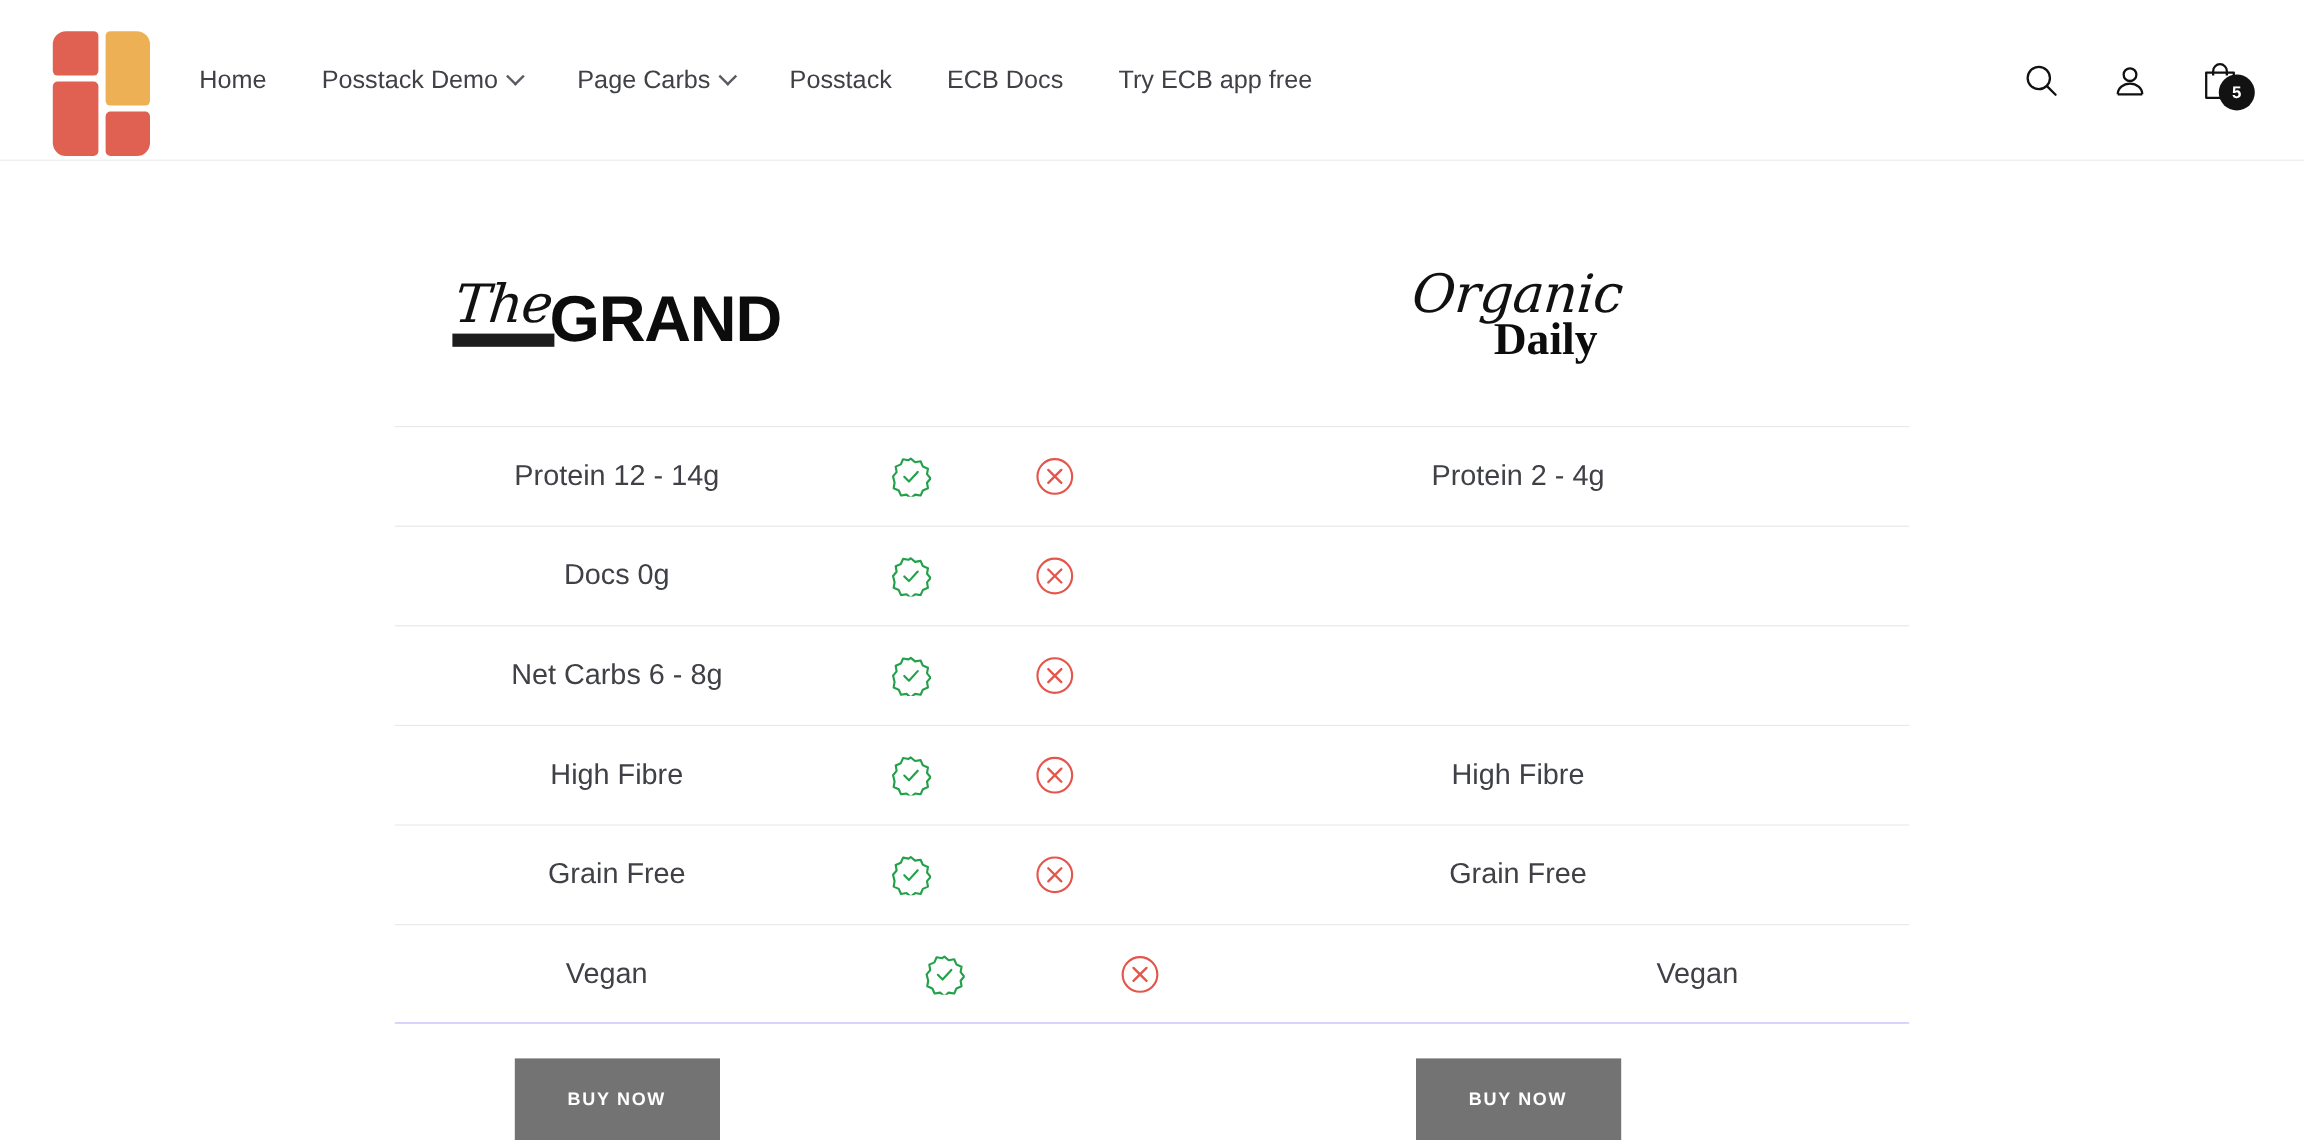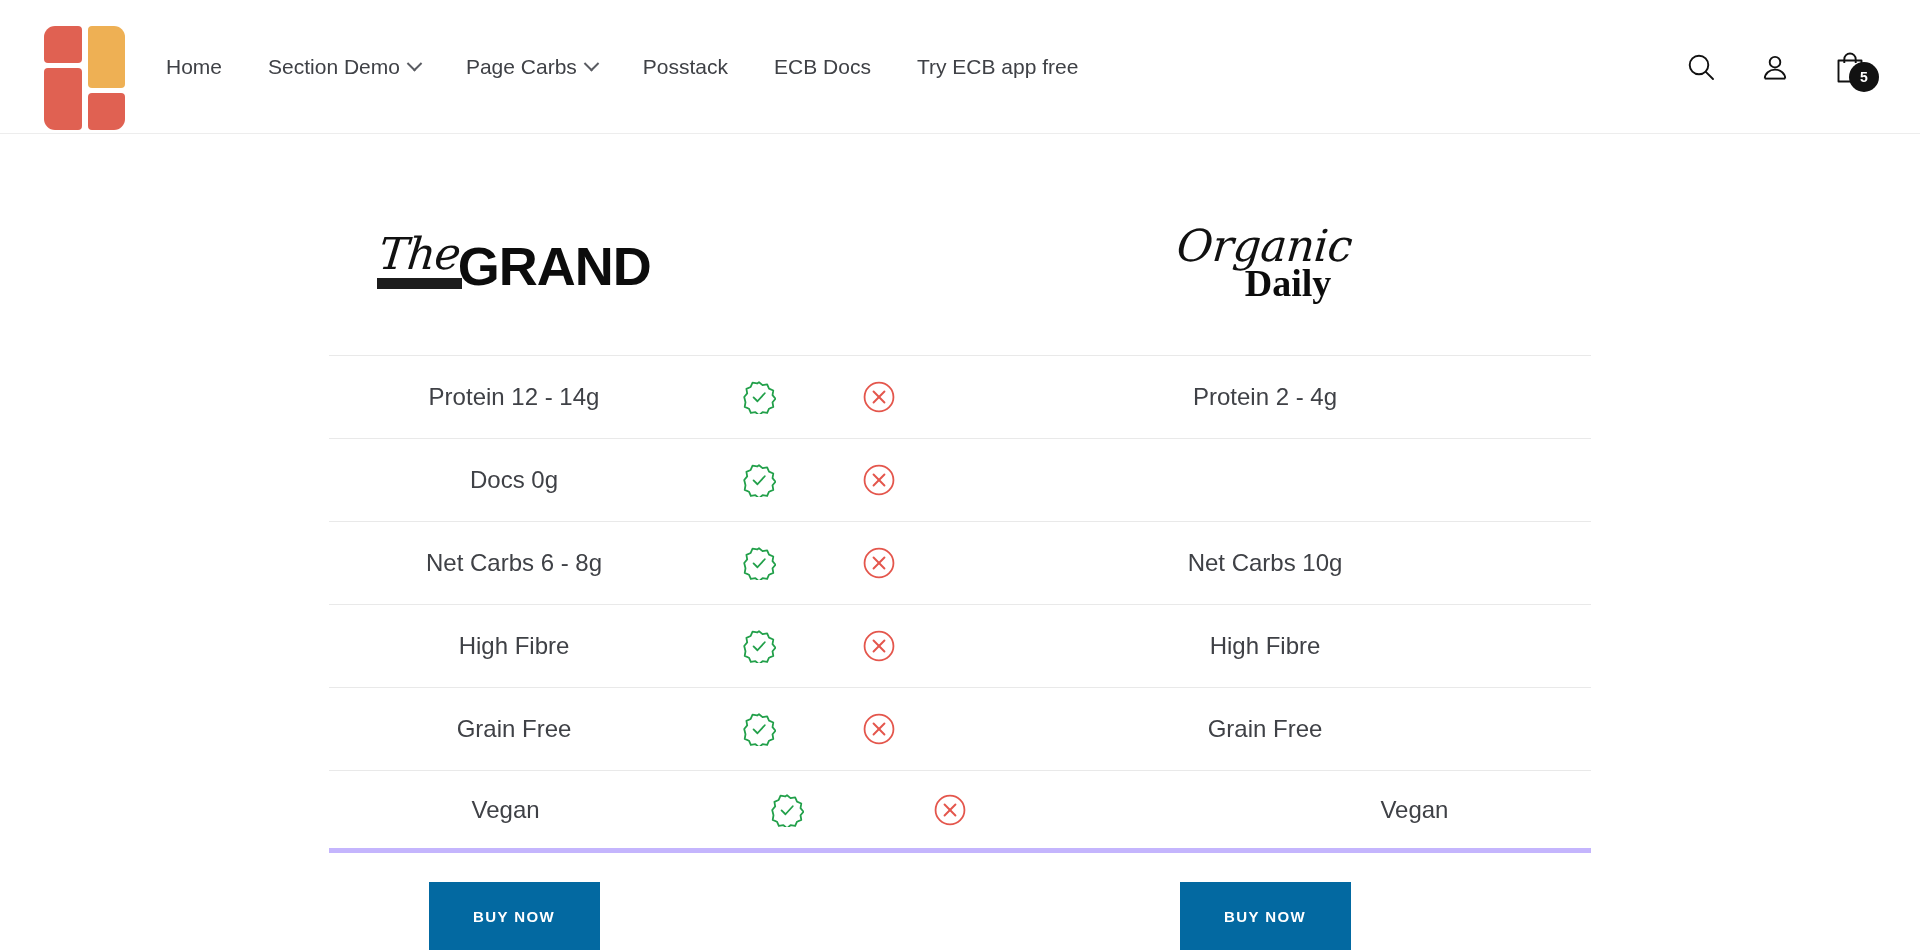--- a/index.html
+++ b/index.html
@@ -156,21 +156,21 @@
     margin-top: -4px;
     margin-left: 46px;
   }
 
   .cmp-row {
     display: flex;
     align-items: center;
     height: 83px;
     border-top: 1px solid #e9e9e9;
   }
-  .cmp-row.last { border-bottom: 5px solid #c4b5fd; gap: 48px; }
+  .cmp-row.last { border-bottom: 1px solid #c4b5fd; gap: 48px; }
   .cmp-cell {
     display: flex;
     align-items: center;
     justify-content: center;
     font-size: 24px;
     color: #3f4146;
     height: 100%;
   }
 
   .badge-check {
@@ -185,21 +185,21 @@
   .cta-row {
     display: flex;
     align-items: flex-start;
     padding-top: 29px;
   }
   .cta-cell {
     display: flex;
     justify-content: center;
   }
   .buy-btn {
-    background: #0369a1;
+    background: #737373;
     color: #ffffff;
     border: none;
     width: 171px;
     height: 68px;
     font-size: 15px;
     font-weight: bold;
     letter-spacing: 1.4px;
     cursor: pointer;
     font-family: "Liberation Sans", sans-serif;
   }
@@ -214,21 +214,21 @@
     <span class="tile tile-tr"></span>
     <span class="tile tile-bl"></span>
     <span class="tile tile-br"></span>
   </div>
 
   <nav class="main-nav">
     <div class="nav-item">
       <span>Home</span>
     </div>
     <div class="nav-item">
-      <span>Section Demo</span>
+      <span>Posstack Demo</span>
       <i class="chev"></i>
     </div>
     <div class="nav-item">
       <span>Page Carbs</span>
       <i class="chev"></i>
     </div>
     <div class="nav-item">
       <span>Posstack</span>
     </div>
     <div class="nav-item">
@@ -336,21 +336,20 @@
       </svg>
     </div>
     <div class="cmp-cell col-cross">
       <svg class="circle-cross" viewBox="0 0 40 40">
         <circle cx="20" cy="20" r="17" fill="none" stroke="#e4564c" stroke-width="2.1"></circle>
         <line x1="13.6" y1="13.6" x2="26.4" y2="26.4" stroke="#e4564c" stroke-width="2.3" stroke-linecap="round"></line>
         <line x1="26.4" y1="13.6" x2="13.6" y2="26.4" stroke="#e4564c" stroke-width="2.3" stroke-linecap="round"></line>
       </svg>
     </div>
     <div class="cmp-cell col-spacer"></div>
-    <div class="cmp-cell col-right">Net Carbs 10g</div>
   </div>
 
   <div class="cmp-row">
     <div class="cmp-cell col-left">High Fibre</div>
     <div class="cmp-cell col-check">
       <svg class="badge-check" viewBox="0 0 40 40">
         <path d="M20 2.6 l4.2 3.5 5.4-.9 2.2 5 5 2.2-.9 5.4 3.5 4.2-3.5 4.2.9 5.4-5 2.2-2.2 5-5.4-.9-4.2 3.5-4.2-3.5-5.4.9-2.2-5-5-2.2.9-5.4L2.6 20l3.5-4.2-.9-5.4 5-2.2 2.2-5 5.4.9z" fill="none" stroke="#22a04a" stroke-width="2.1" stroke-linejoin="round"></path>
         <polyline points="13.6,20.4 18.2,25 26.8,15.6" fill="none" stroke="#22a04a" stroke-width="2.1" stroke-linecap="round" stroke-linejoin="round"></polyline>
       </svg>
     </div>

